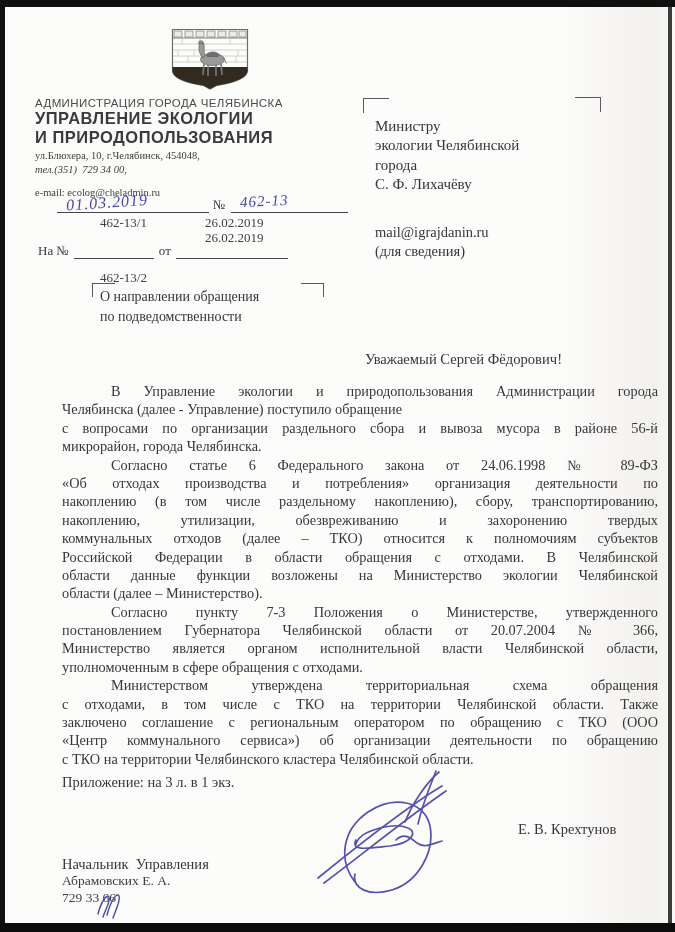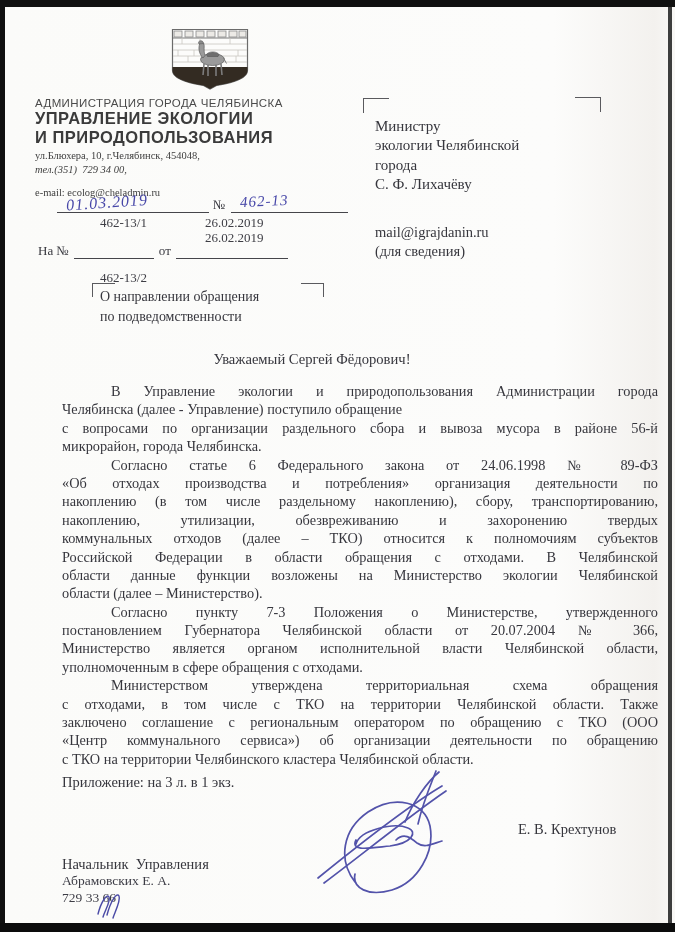--- a/index.html
+++ b/index.html
@@ -42,21 +42,21 @@
   .addr-c-tl{left:363px;top:98px;width:25px;height:14px;}
   .addr-c-tr{left:575px;top:97px;width:25px;height:14px;}
   .subj-c-tl{left:92px;top:283px;width:22px;height:13px;}
   .subj-c-tr{left:301px;top:283px;width:22px;height:13px;}
   
   .recipient{left:375px;top:109px;font-size:15px;line-height:19.3px;margin-top:8px;}
   .rec-mail{left:375px;top:223px;font-size:14.5px;line-height:19.3px;}
   
   .subject{left:100px;top:287px;font-size:14px;line-height:19.5px;}
   
-  .salutation{left:62px;top:351px;width:500px;text-align:center;font-size:14.6px;}
+  .salutation{left:62px;top:351px;width:500px;text-align:right;font-size:14.6px;}
   .bodytxt{left:62px;top:382px;width:596px;font-size:14.3px;}
   .line{line-height:18.4px;height:18.4px;}
   .j{text-align:justify;text-align-last:justify;}
   .i{text-indent:49px;}
   .attachment{left:62px;top:774px;font-size:14.5px;}
   .post{left:62px;top:856px;font-size:14.5px;white-space:pre-wrap;}
   .signer-name{left:518px;top:821px;font-size:14.5px;}
   .executor{left:62px;top:873px;font-size:13.5px;line-height:16.5px;color:#3d3d46;}
   svg{display:block;}
 </style>

